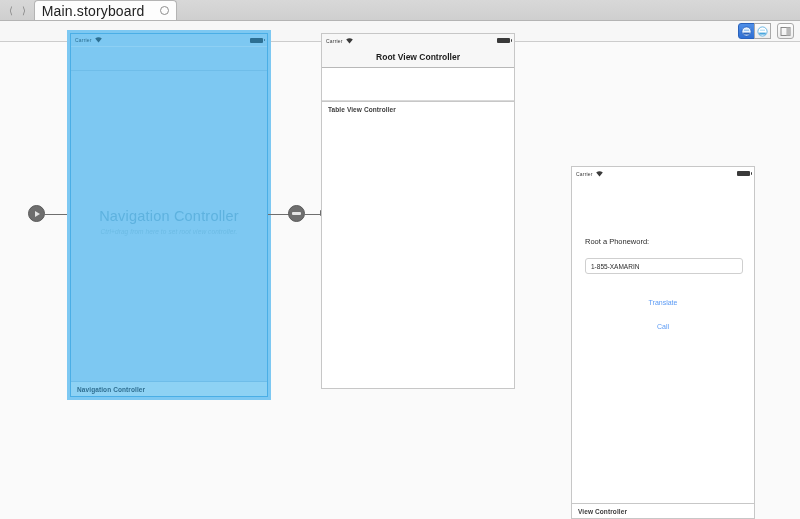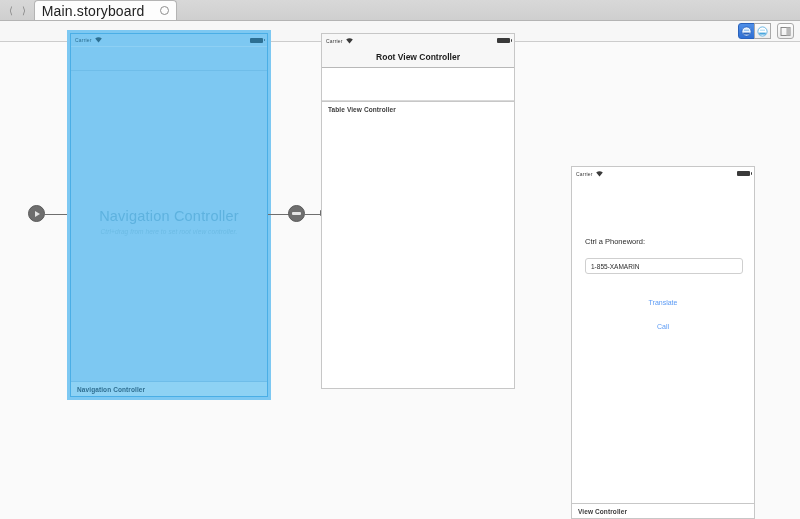--- a/index.html
+++ b/index.html
@@ -314,21 +314,21 @@
     <div class="device">
       <div class="statusbar">
         <span class="carrier">Carrier</span>
         <svg width="7" height="6" viewBox="0 0 7 6">
           <path d="M3.5 5.4 L0.2 1.6 A5 5 0 0 1 6.8 1.6 Z" fill="#3a3a3a"></path>
         </svg>
         <span class="spacer"></span>
         <span class="battery"></span>
       </div>
       <div class="vc-body">
-        <div class="vc-label">Ctrl a Phoneword:</div>
+        <div class="vc-label">Root a Phoneword:</div>
         <div class="vc-field" placeholder="Enter a Phoneword">1-855-XAMARIN</div>
         <div class="vc-btn translate">Translate</div>
         <div class="vc-btn call">Call</div>
       </div>
       <div class="scene-label">View Controller</div>
     </div>
   </div>
 
 </div>
 

